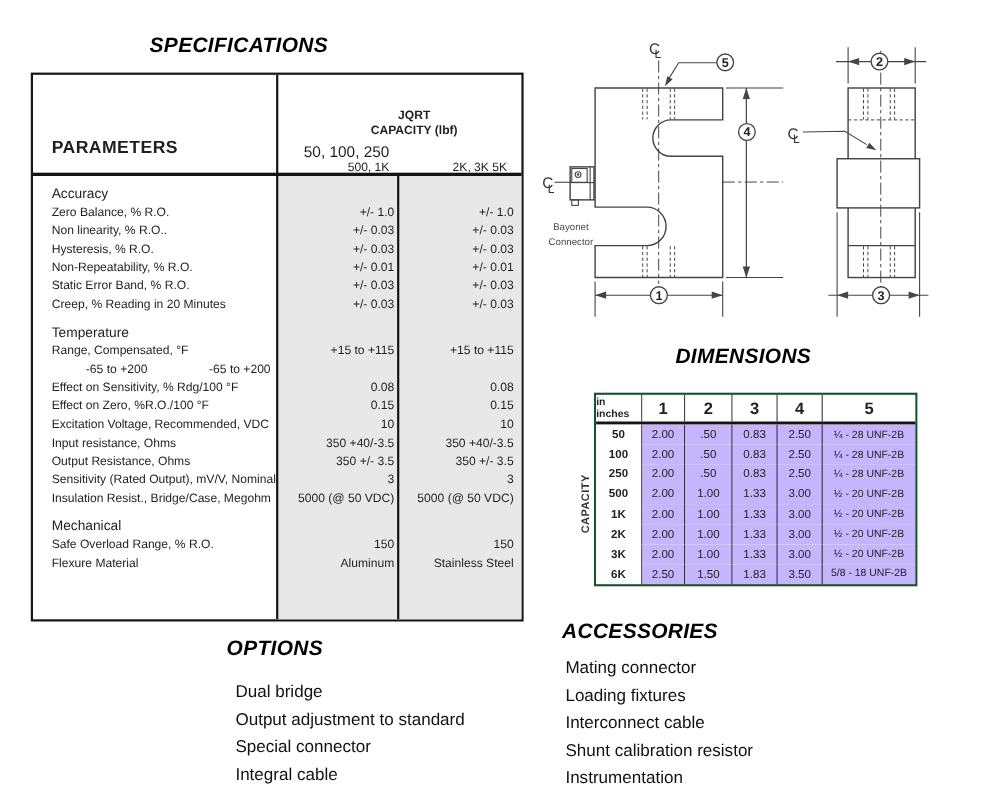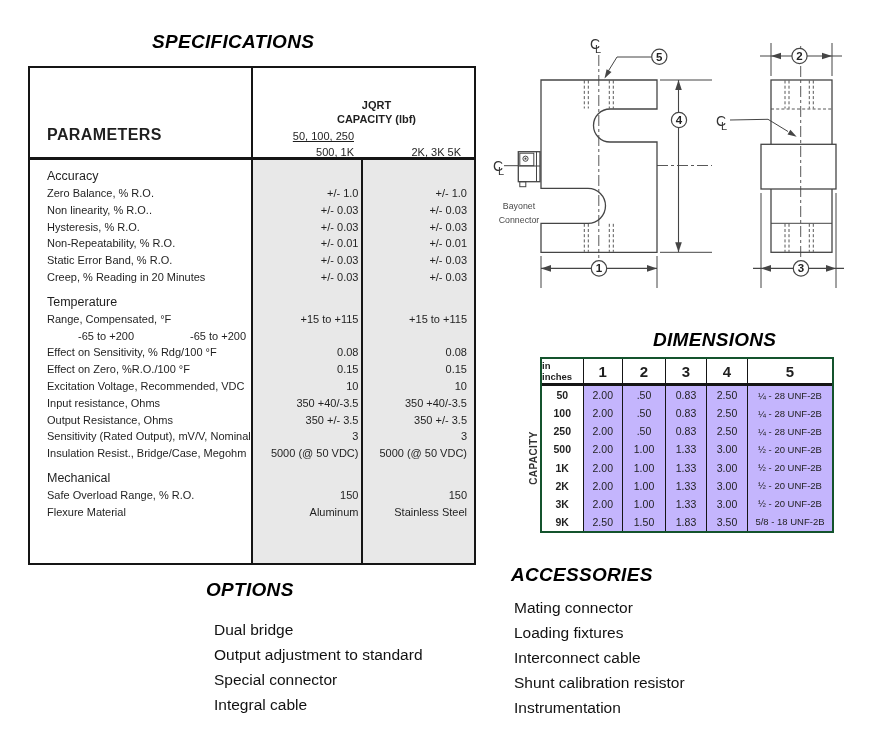--- a/index.html
+++ b/index.html
@@ -1,39 +1,39 @@
 <!DOCTYPE html>
 <html><head>
 <meta charset="utf-8">
 <style>
   html,body{margin:0;padding:0;}
   body{
     position:relative;width:892px;height:736px;background:#ffffff;
     font-family:"Liberation Sans", sans-serif;color:#1f1f1f;overflow:hidden;
   }
   .title{position:absolute;font-weight:bold;font-style:italic;font-size:19px;color:#000;letter-spacing:.3px;white-space:nowrap;}
-  #title-spec{left:136px;top:31px;margin-left:16px;}
-  #title-dims{left:653px;top:314px;margin-top:15px;}
+  #title-spec{left:136px;top:31px;}
+  #title-dims{left:614px;top:314px;}
   #title-options{left:206px;top:579px;}
   #title-acc{left:511px;top:564px;}
 
   
   .spec-table{position:absolute;left:28px;top:66px;width:448px;height:499px;
     border:2px solid #151515;box-sizing:border-box;background:#fff;}
   .spec-gray{position:absolute;top:92px;bottom:0;background:#e8e8e8;z-index:0;}
   .g1{left:221px;width:110px;}
   .g2{left:331px;width:113px;}
   .spec-vline1{position:absolute;left:221px;top:0;bottom:0;width:2px;background:#151515;z-index:2;}
   .spec-vline2{position:absolute;left:331px;top:92px;bottom:0;width:1.5px;background:#151515;z-index:2;}
   .spec-hline{position:absolute;left:0;right:0;top:89px;height:3px;background:#151515;z-index:2;}
   .spec-header{position:absolute;left:0;right:0;top:0;height:89px;z-index:1;}
   .h-params{position:absolute;left:17px;top:58px;font-weight:bold;font-size:16px;letter-spacing:.4px;}
   .h-jqrt{position:absolute;left:249px;width:195px;top:31px;text-align:center;font-size:11px;font-weight:bold;}
   .h-cap{position:absolute;left:249px;width:195px;top:45px;text-align:center;font-size:11px;font-weight:bold;}
-  .h-c1a{position:absolute;right:120px;top:62px;font-size:11px;text-decoration:underline;}
+  .h-c1a{position:absolute;right:120px;top:62px;font-size:14px;}
   .h-c1b{position:absolute;right:120px;top:78px;font-size:11px;}
   .h-c2{position:absolute;right:13px;top:78px;font-size:11px;}
   .spec-body{position:absolute;left:0;right:0;top:92px;bottom:0;z-index:1;}
   .spec-section-title{margin-top:6px;height:19px;line-height:20px;font-weight:normal;font-size:12.5px;padding-left:17px;}
   .spec-row{display:flex;height:16.8px;line-height:16.8px;font-size:11px;}
   .spec-row .lab{width:235px;padding-left:17px;box-sizing:border-box;white-space:nowrap;}
   .spec-row .v1{width:110px;text-align:right;padding-right:6px;box-sizing:border-box;white-space:nowrap;}
   .spec-row .v2{width:113px;text-align:right;padding-right:7px;box-sizing:border-box;white-space:nowrap;}
 
   
@@ -247,21 +247,21 @@
       </div>
       <div class="dim-row">
         <div class="dc w0">3K</div>
         <div class="dc w1">2.00</div>
         <div class="dc w2">1.00</div>
         <div class="dc w3">1.33</div>
         <div class="dc w4">3.00</div>
         <div class="dc w5">½ - 20 UNF-2B</div>
       </div>
       <div class="dim-row">
-        <div class="dc w0">9K</div>
+        <div class="dc w0">6K</div>
         <div class="dc w1">2.50</div>
         <div class="dc w2">1.50</div>
         <div class="dc w3">1.83</div>
         <div class="dc w4">3.50</div>
         <div class="dc w5">5/8 - 18 UNF-2B</div>
       </div>
     </div>
 </div>
 
 <div class="list" id="options-list">

